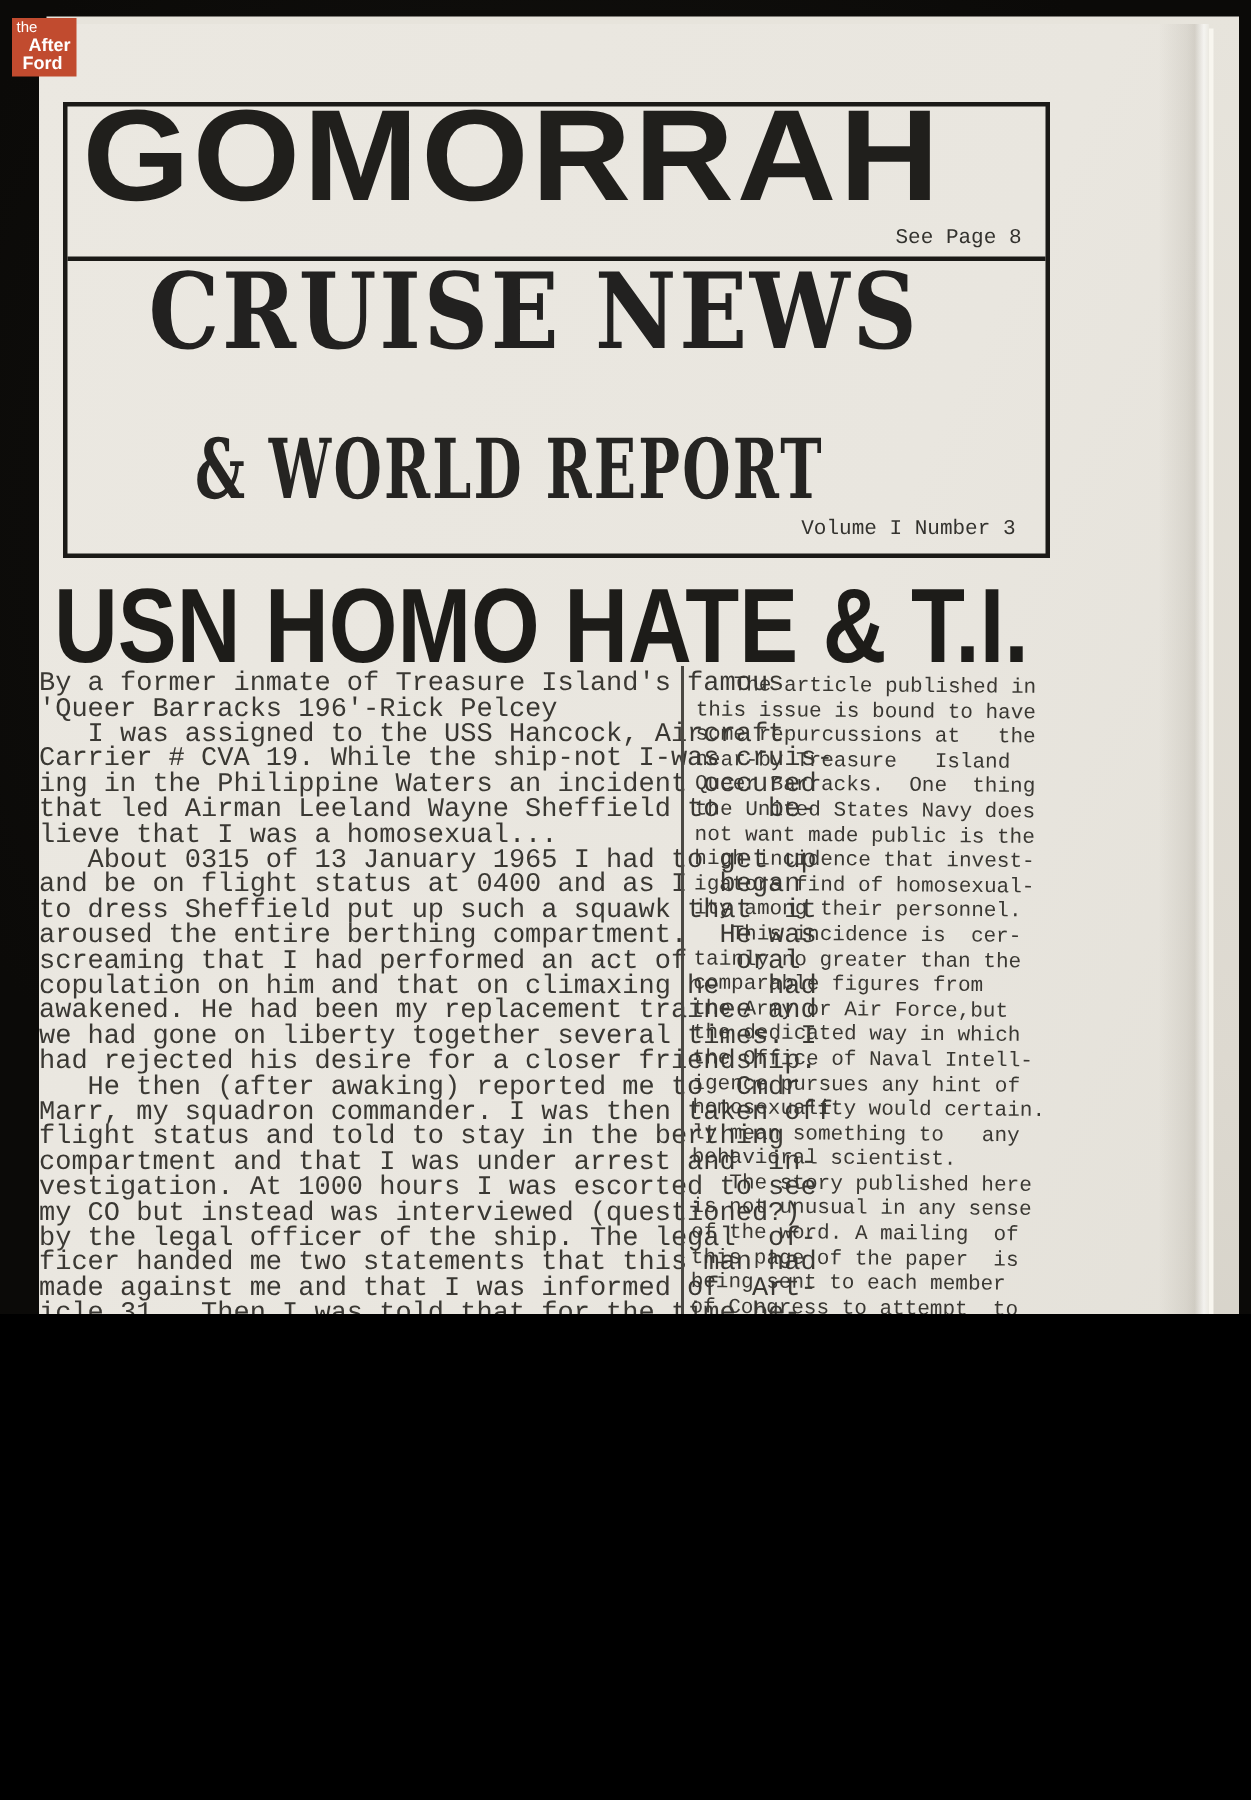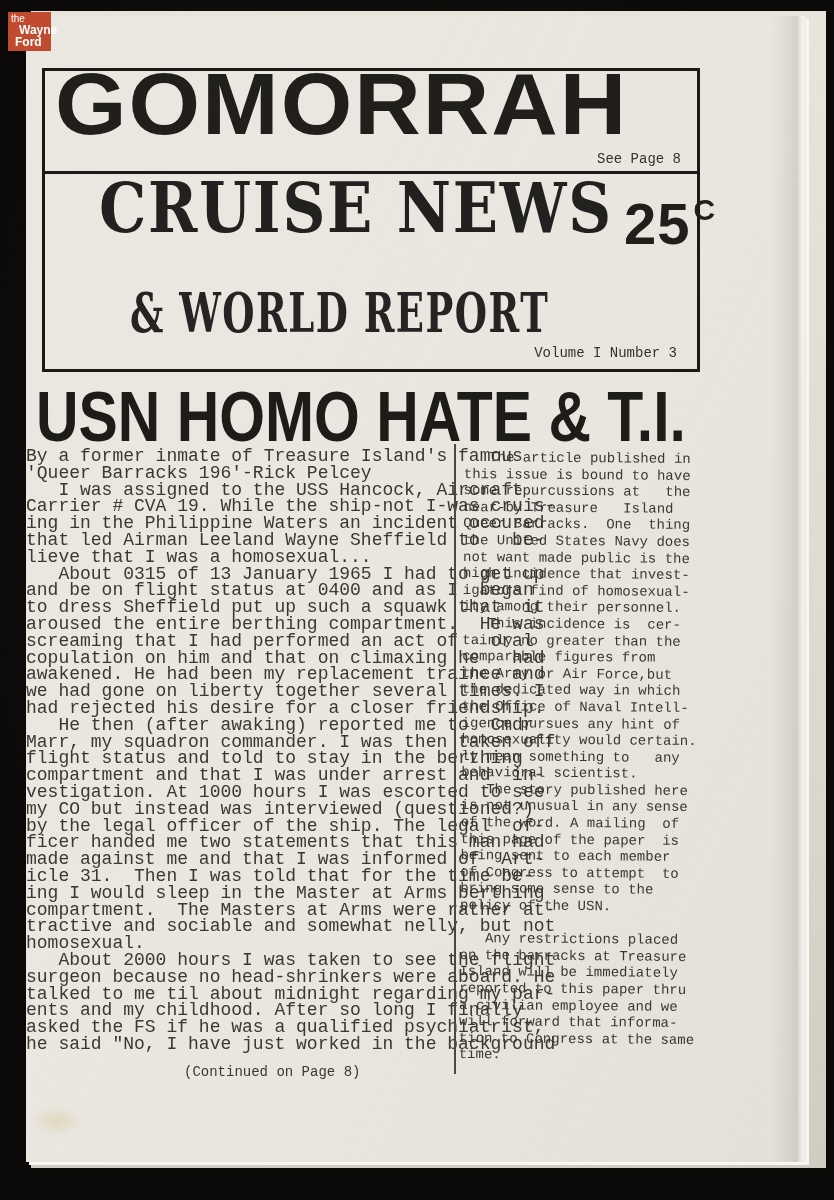--- a/index.html
+++ b/index.html
@@ -1,16 +1,16 @@
 <!DOCTYPE html>
 <html><head>
 <meta charset="utf-8">
 <style>
   html,body{margin:0;padding:0;background:#000;}
-  .stage{position:relative;width:834px;height:1200px;overflow:hidden;
+  .stage{position:relative;width:834px;height:876px;overflow:hidden;
          background:radial-gradient(ellipse at 45% 40%, #141310 0%, #0b0a08 70%);
          font-family:"Liberation Sans",sans-serif;}
   
   .hf-logo{position:absolute;left:8px;top:12px;width:43px;height:39px;
            background:#c14b2f;color:#fff;line-height:1;z-index:5;}
   .hf-the{position:absolute;left:3px;top:2px;font-size:10px;font-weight:400;}
   .hf-henry{position:absolute;left:11px;top:12px;font-size:12px;font-weight:700;}
   .hf-ford{position:absolute;left:7px;top:24px;font-size:12px;font-weight:700;}
   
   .sheet-under{position:absolute;left:31px;top:11px;width:795px;height:1157px;
@@ -58,38 +58,37 @@
   .continued{position:absolute;left:158px;top:1048px;
              font:14px "Liberation Mono",monospace;color:#3a3833;}
 </style>
 </head>
 <body>
 
 <div class="stage">
 
   <div class="hf-logo">
     <span class="hf-the">the</span>
-    <span class="hf-henry">Wayne</span>
+    <span class="hf-henry">After</span>
     <span class="hf-ford">Ford</span>
   </div>
 
   <div class="sheet-under"></div>
 
   <div class="paper">
     <div class="crease"></div>
     <div class="stain"></div>
 
     <div class="masthead">
       <div class="mast-top">
         <div class="gomorrah">GOMORRAH</div>
         <div class="see-page">See Page 8</div>
       </div>
       <div class="mast-bottom">
         <div class="cruise">CRUISE NEWS</div>
-        <div class="price"><span class="amt">25</span><span class="cent">C</span></div>
         <div class="world">&amp; WORLD REPORT</div>
         <div class="volume">Volume I Number 3</div>
       </div>
     </div>
 
     <h1 class="headline">USN HOMO HATE &amp; T.I.</h1>
 
     <div class="col col-left">By a former inmate of Treasure Island's famous
 'Queer Barracks 196'-Rick Pelcey
    I was assigned to the USS Hancock, Aircraft

